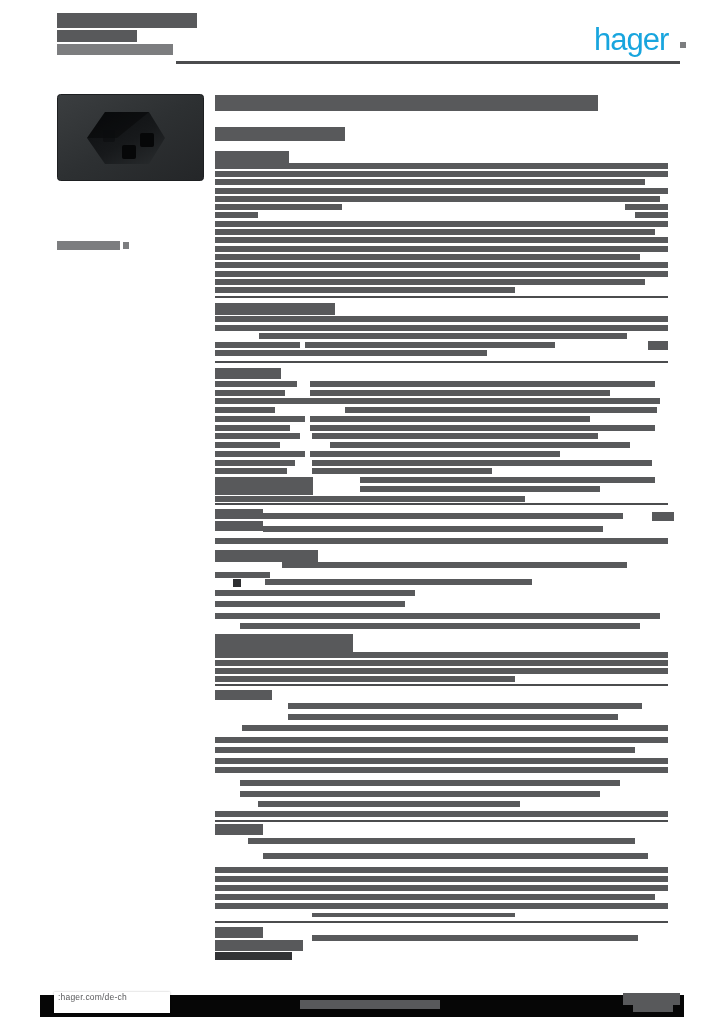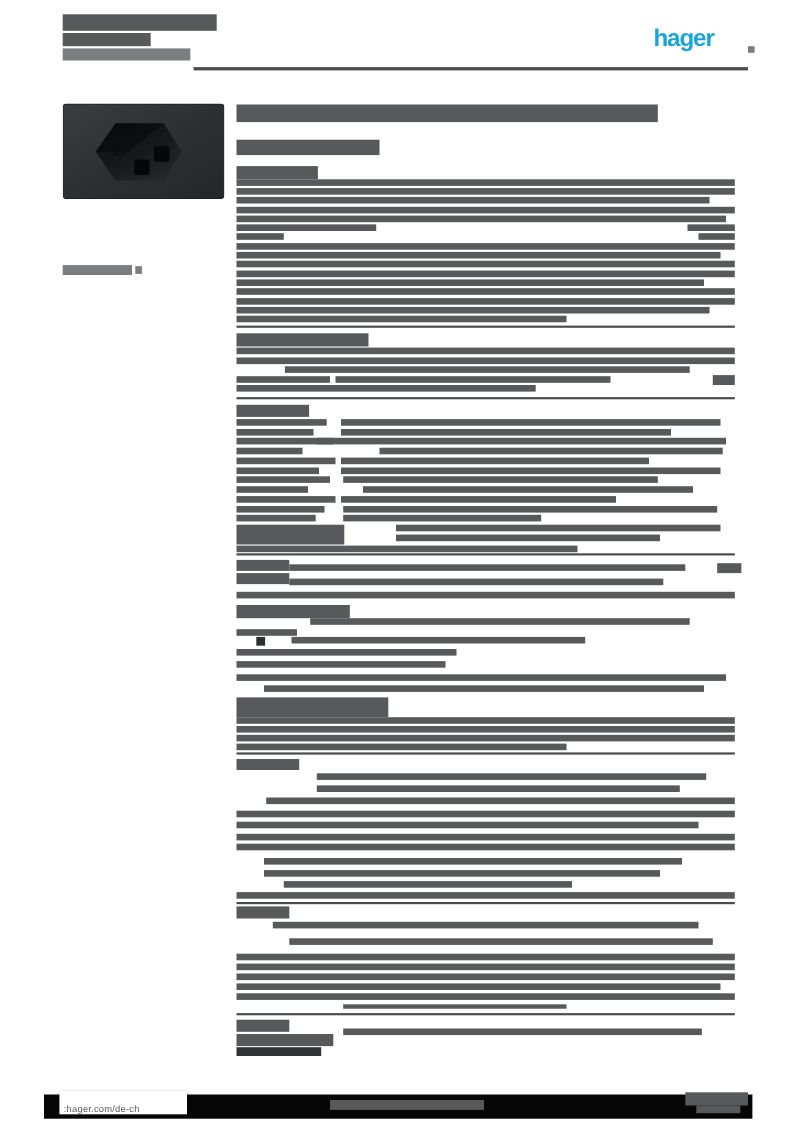--- a/index.html
+++ b/index.html
@@ -5,31 +5,31 @@
   html,body{margin:0;padding:0;background:#ffffff;}
   .page{
     position:relative;width:724px;height:1024px;margin:0 auto;
     background:#ffffff;overflow:hidden;
     font-family:"Liberation Sans",sans-serif;
   }
   .bar{position:absolute;}
   .logo{
     position:absolute;left:594px;top:24px;
     font-family:"Liberation Sans",sans-serif;
-    font-weight:bold;font-size:22px;letter-spacing:-1px;
+    font-weight:normal;font-size:31px;letter-spacing:-1px;
     color:var(--logo-blue,#18a5de);line-height:1;
   }
   .product-photo{position:absolute;left:57px;top:94px;width:147px;height:87px;}
   .footer-bar{
     position:absolute;left:40px;top:995px;width:644px;height:22px;
     background:var(--footer-bg,#060606);
   }
   .footer-urlbox{
     position:absolute;left:54px;top:992px;width:116px;height:21px;
-    background:#ffffff;display:flex;align-items:flex-end;
+    background:#ffffff;display:flex;align-items:flex-start;
     box-shadow:0 0 2px rgba(0,0,0,0.25);
     z-index:2;
   }
   .footer-urlbox span{
     padding-left:4px;font-size:8.5px;color:#58595b;letter-spacing:0.2px;
     white-space:nowrap;
   }
   #redaction-layer{position:absolute;left:0;top:0;width:724px;height:1024px;z-index:1;}
 </style>
 </head>

